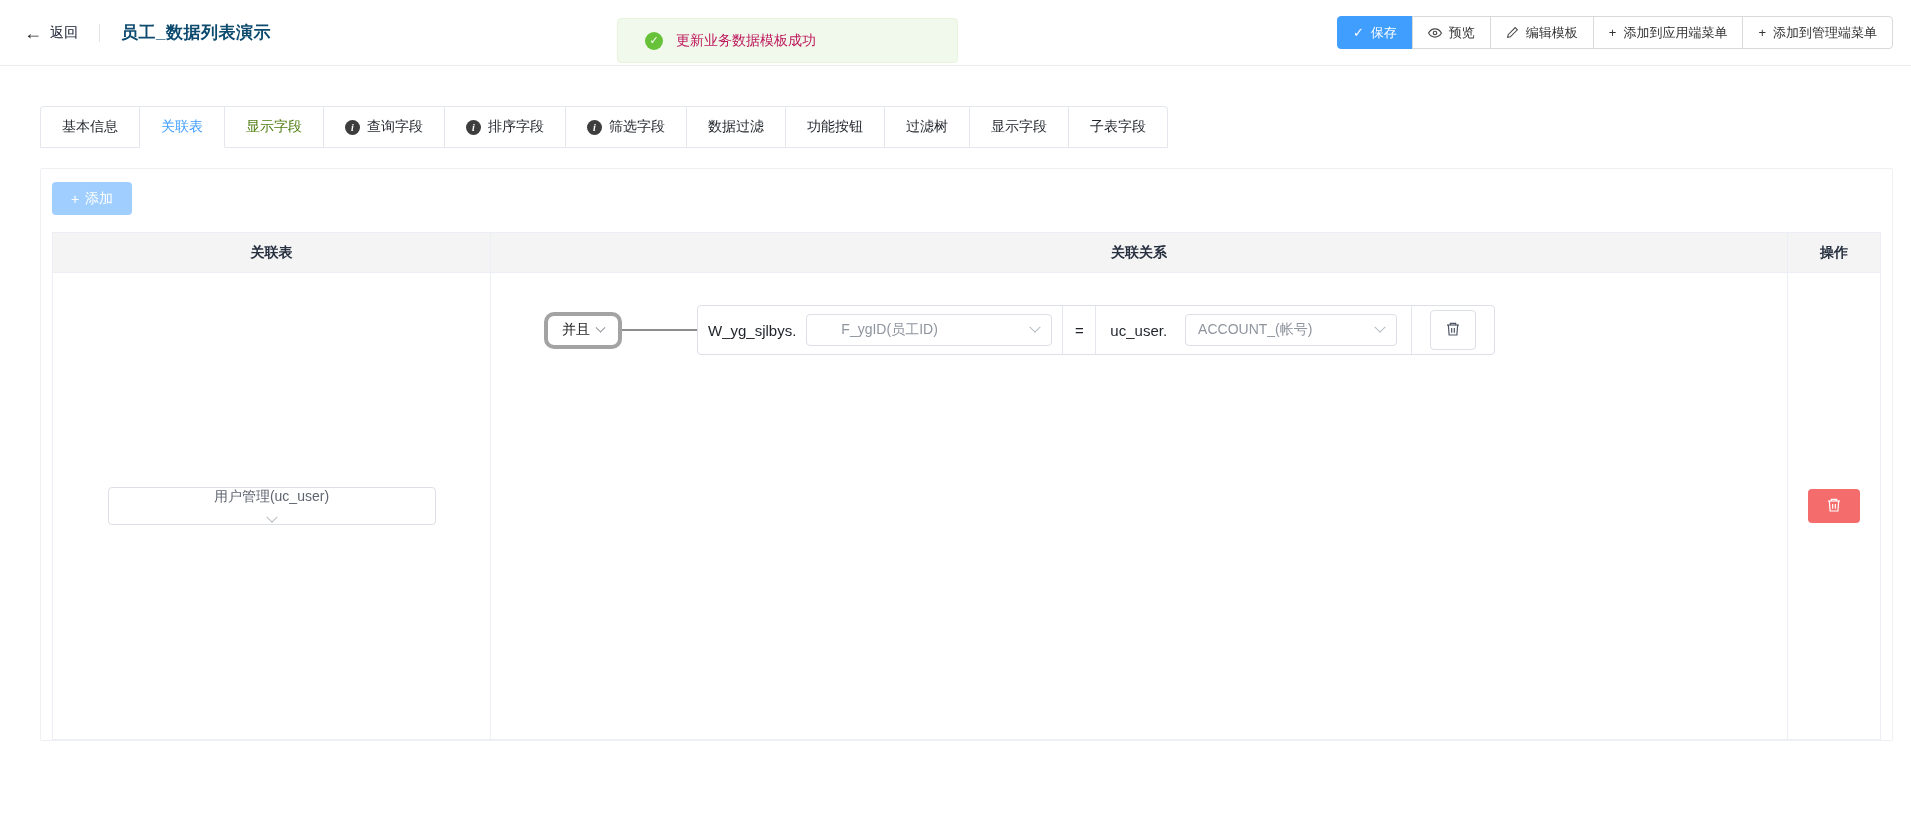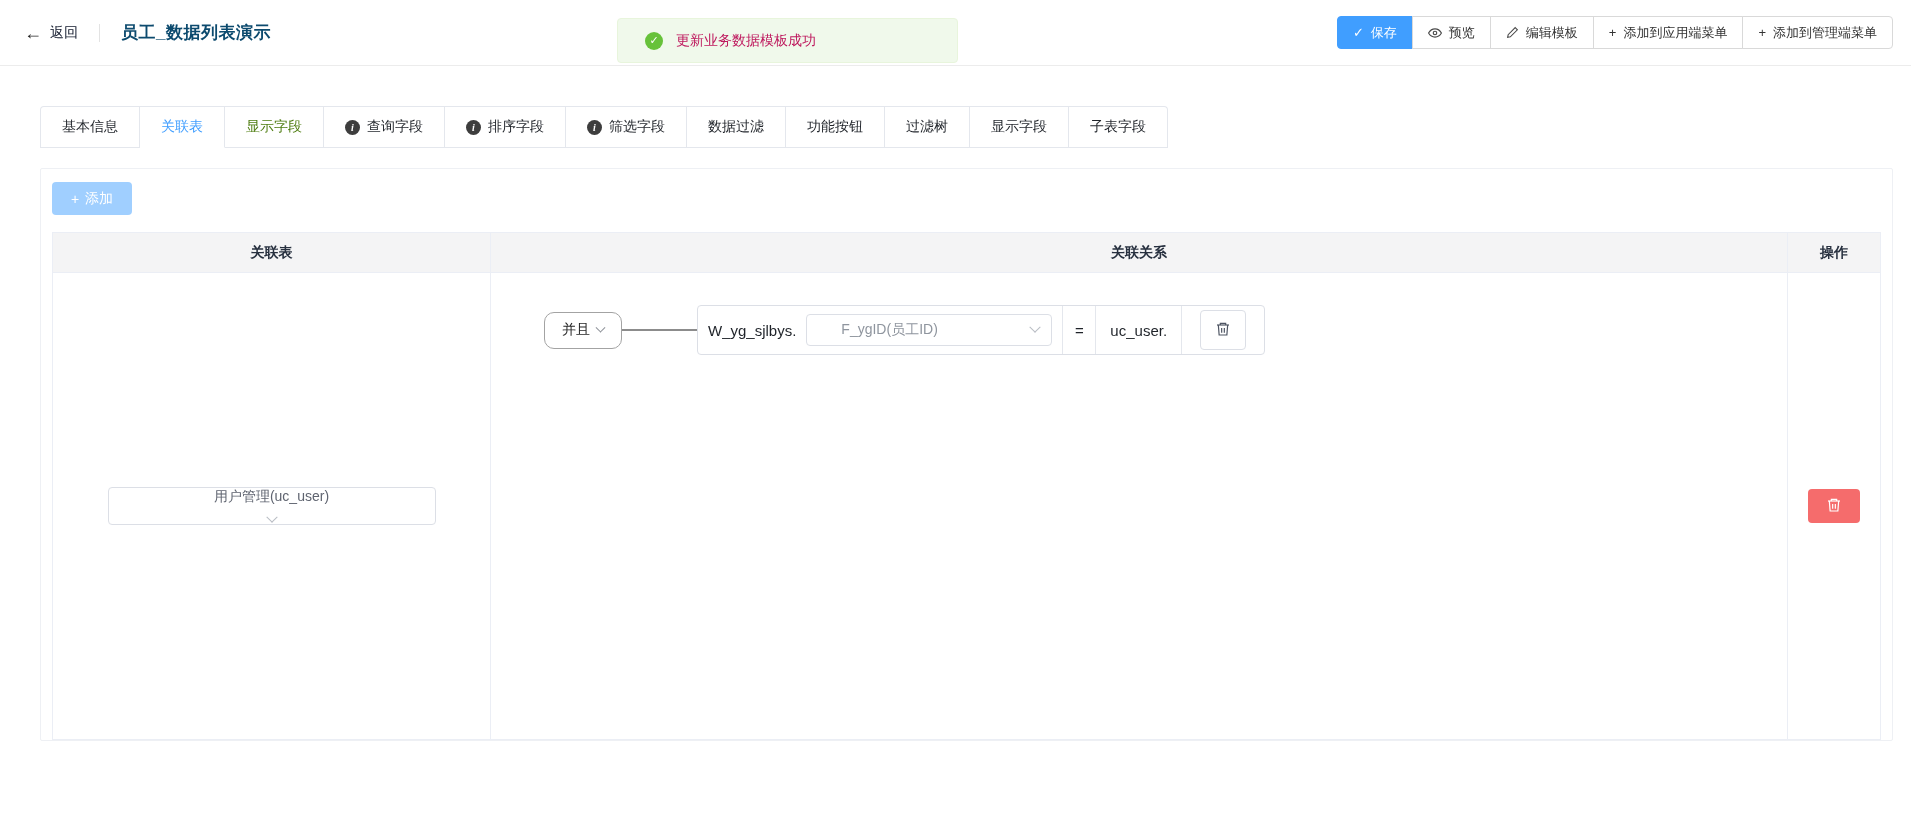--- a/index.html
+++ b/index.html
@@ -72,21 +72,21 @@
   .select--field { height:32px; font-size:14px; color:#8f959e; }
   .w238 { width:246px;padding-left:34px; } .w212 { width:212px; }
   .chev { width:8px; height:8px; border-right:1.5px solid #b9bdc4;
           border-bottom:1.5px solid #b9bdc4; transform:rotate(45deg) translate(-2px,-2px);
           flex:none; }
   .chev--sm { width:7px; height:7px; border-color:#8c9097; }
 
   
   .cond-area { padding:32px 0 0 53px; }
   .cond-row { display:flex; align-items:center; }
-  .pill { width:78px; height:37px; border:1px solid #a3a3a3; border-radius:10px;
+  .pill { width:78px; height:37px; border:4px solid #a3a3a3; border-radius:10px;
           background:#fff; display:flex; align-items:center; justify-content:center;
           gap:7px; font-size:14px; color:#262626; cursor:pointer; flex:none; }
   .conn { width:75px; height:2px; background:#8c8c8c; flex:none; }
 
   .rel-card { display:flex; align-items:stretch; height:50px; background:#fff;
               border:1px solid #dcdfe6; border-radius:4px; }
   .rc-sec { display:flex; align-items:center; }
   .rc-a { gap:10px; padding:0 10px; }
   .rc-eq { width:34px; justify-content:center; border-left:1px solid #e4e7ed;
            border-right:1px solid #e4e7ed; font-size:15px; color:#1f2329; }
@@ -224,20 +224,24 @@
             <div class="rc-sec rc-a">
               <span class="prefix">W_yg_sjlbys.</span>
               <div class="select select--field w238">
                 <span>F_ygID(员工ID)</span>
                 <span class="chev"></span>
               </div>
             </div>
             <div class="rc-sec rc-eq">=</div>
             <div class="rc-sec rc-b">
               <span class="prefix">uc_user.</span>
+              <div class="select select--field w212">
+                <span>ACCOUNT_(帐号)</span>
+                <span class="chev"></span>
+              </div>
             </div>
             <div class="rc-sec rc-trash">
               <button class="icon-btn">
                 <span><svg width="16" height="16" viewBox="0 0 24 24" fill="none" stroke="currentColor" stroke-width="1.8">
                       <path d="M3 6h18"></path>
                       <path d="M8 6V3.5h8V6"></path>
                       <path d="M5 6l1.2 15h11.6L19 6"></path>
                       <path d="M10 10.5v7M14 10.5v7"></path>
                     </svg></span>
               </button>

